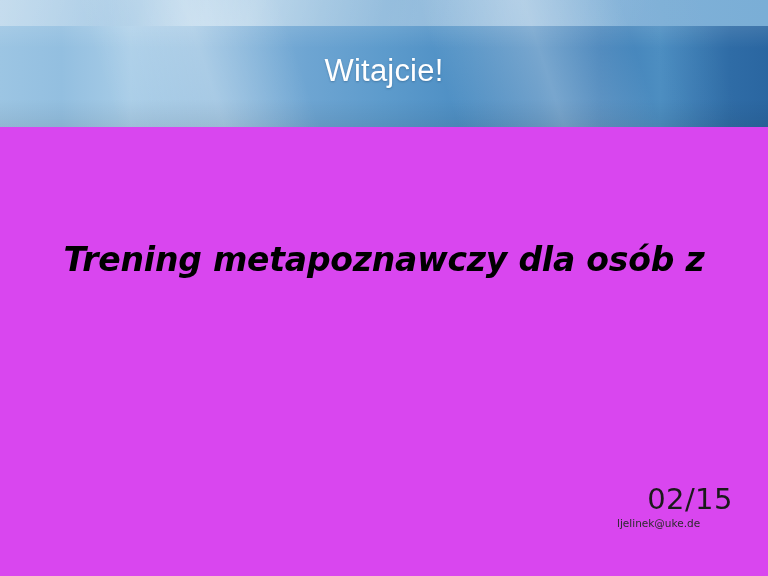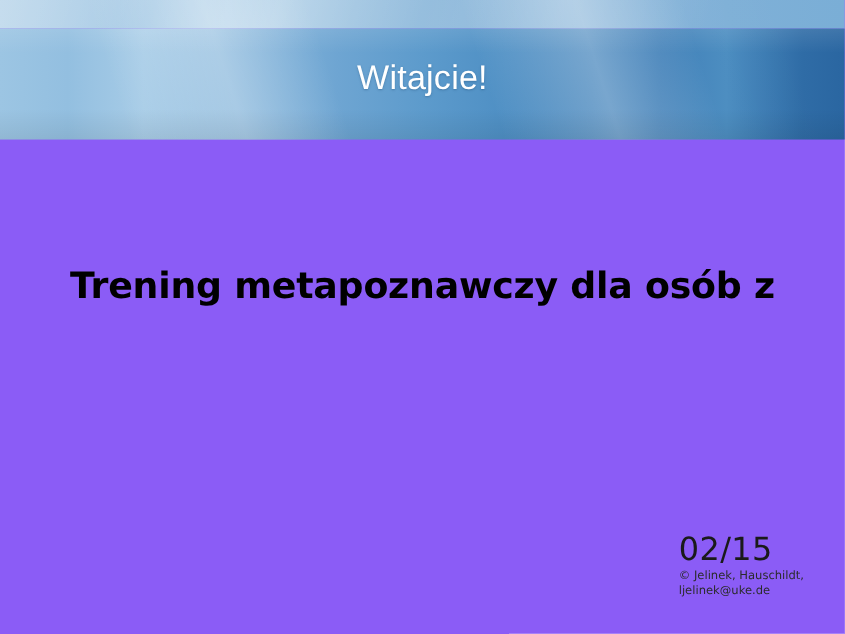--- a/index.html
+++ b/index.html
@@ -15,21 +15,21 @@
     position: relative;
   }
 
   
   .slide {
     position: absolute;
     left: 0;
     top: 0;
     width: 768px;
     height: 576px;
-    background: #8b5cf6;
+    background: #d946ef;
   }
 
   
   .header-banner {
     position: absolute;
     left: 0;
     top: 0;
     width: 768px;
     height: 127px;
     overflow: hidden;
@@ -136,20 +136,21 @@
     white-space: nowrap;
   }
 
   
   .content-area {
     position: absolute;
     left: 0;
     top: 127px;
     width: 768px;
     height: 449px;
+    font-style: italic;
   }
 
   .main-heading {
     position: absolute;
     left: 40px;
     top: 100px;
     width: 688px;
     text-align: center;
     font-family: "DejaVu Sans", sans-serif;
     font-weight: bold;
@@ -171,20 +172,21 @@
     width: 146px;
     text-align: left;
   }
   .page-number {
     font-family: "DejaVu Sans", sans-serif;
     font-size: 29px;
     font-weight: 400;
     color: #1a1a1a;
     line-height: 31px;
     letter-spacing: 0.4px;
+    text-align: center;
   }
   .credits {
     margin-top: 2px;
     font-family: "DejaVu Sans", sans-serif;
     font-size: 10.5px;
     font-weight: 400;
     color: #2b2b2b;
     line-height: 13.5px;
   }
   .credits .cline {
@@ -205,18 +207,17 @@
 
   <div class="content-area">
     <div class="main-heading">
       <span class="line">Trening metapoznawczy dla osób z</span>
     </div>
   </div>
 
   <div class="footer-block">
     <div class="page-number">02/15</div>
     <div class="credits">
-      <span class="cline">© Jelinek, Hauschildt,</span>
       <span class="cline">ljelinek@uke.de</span>
     </div>
   </div>
 
 </div>
 
 </body></html>

